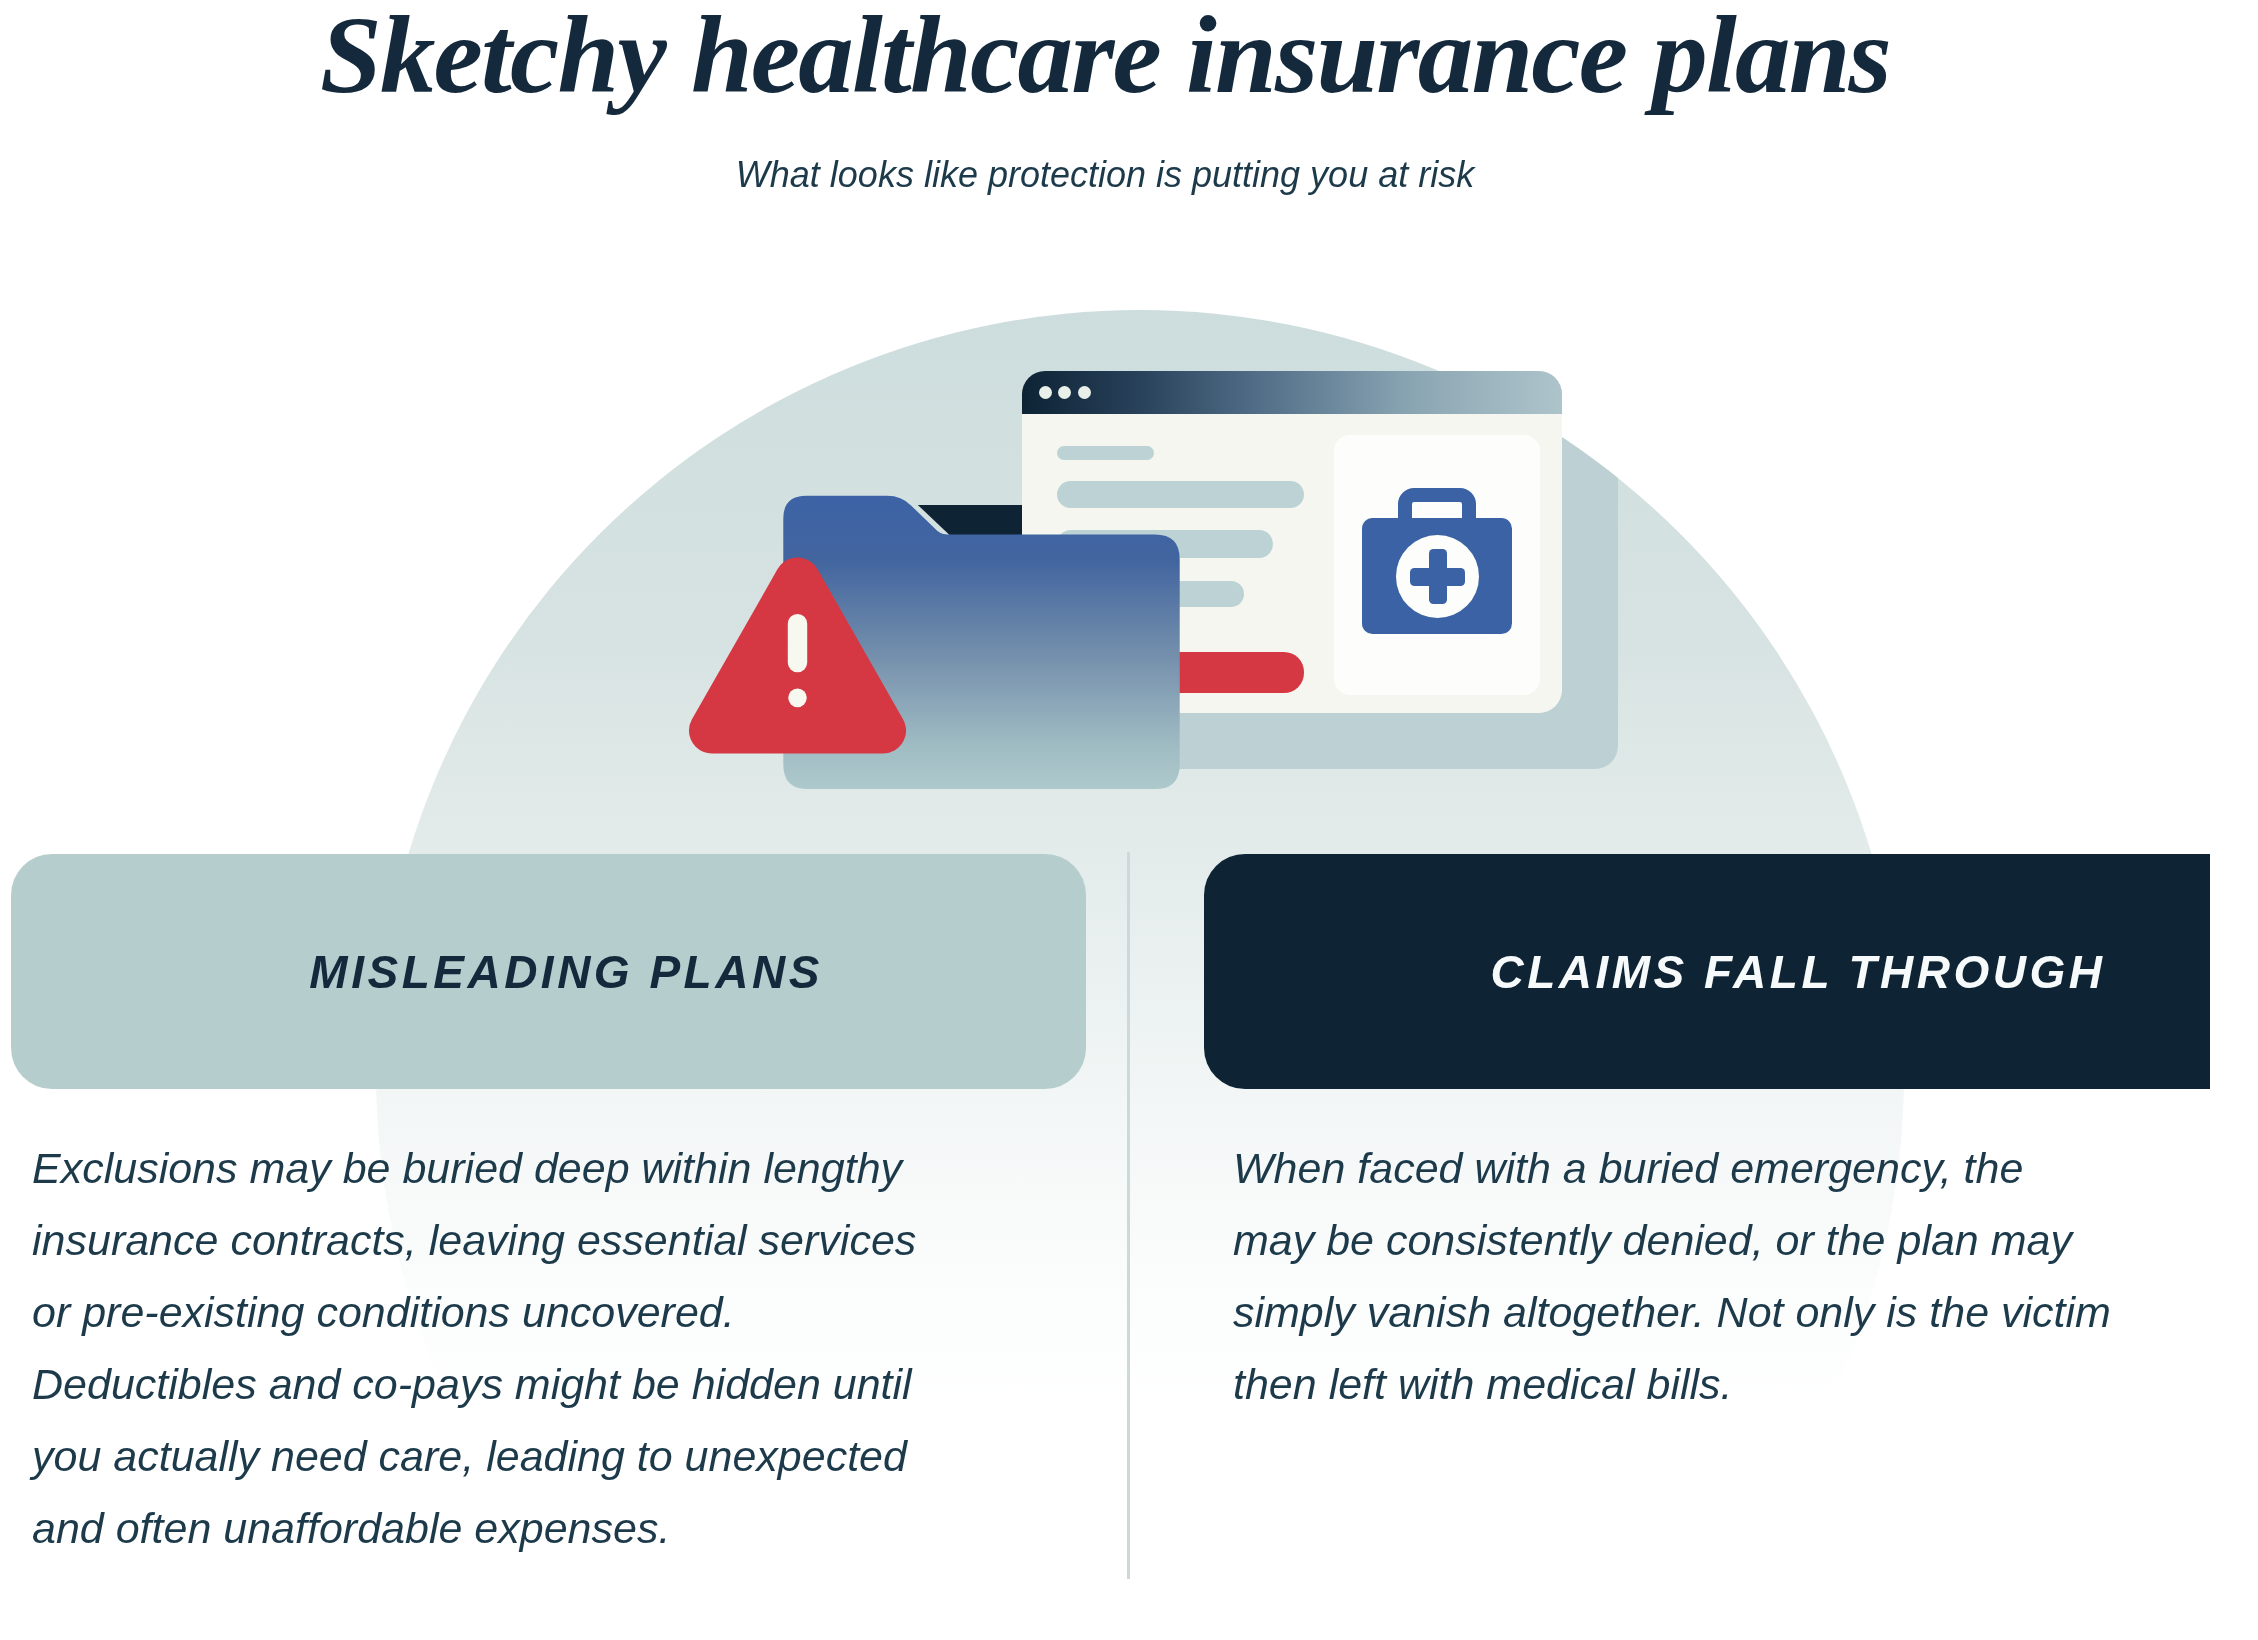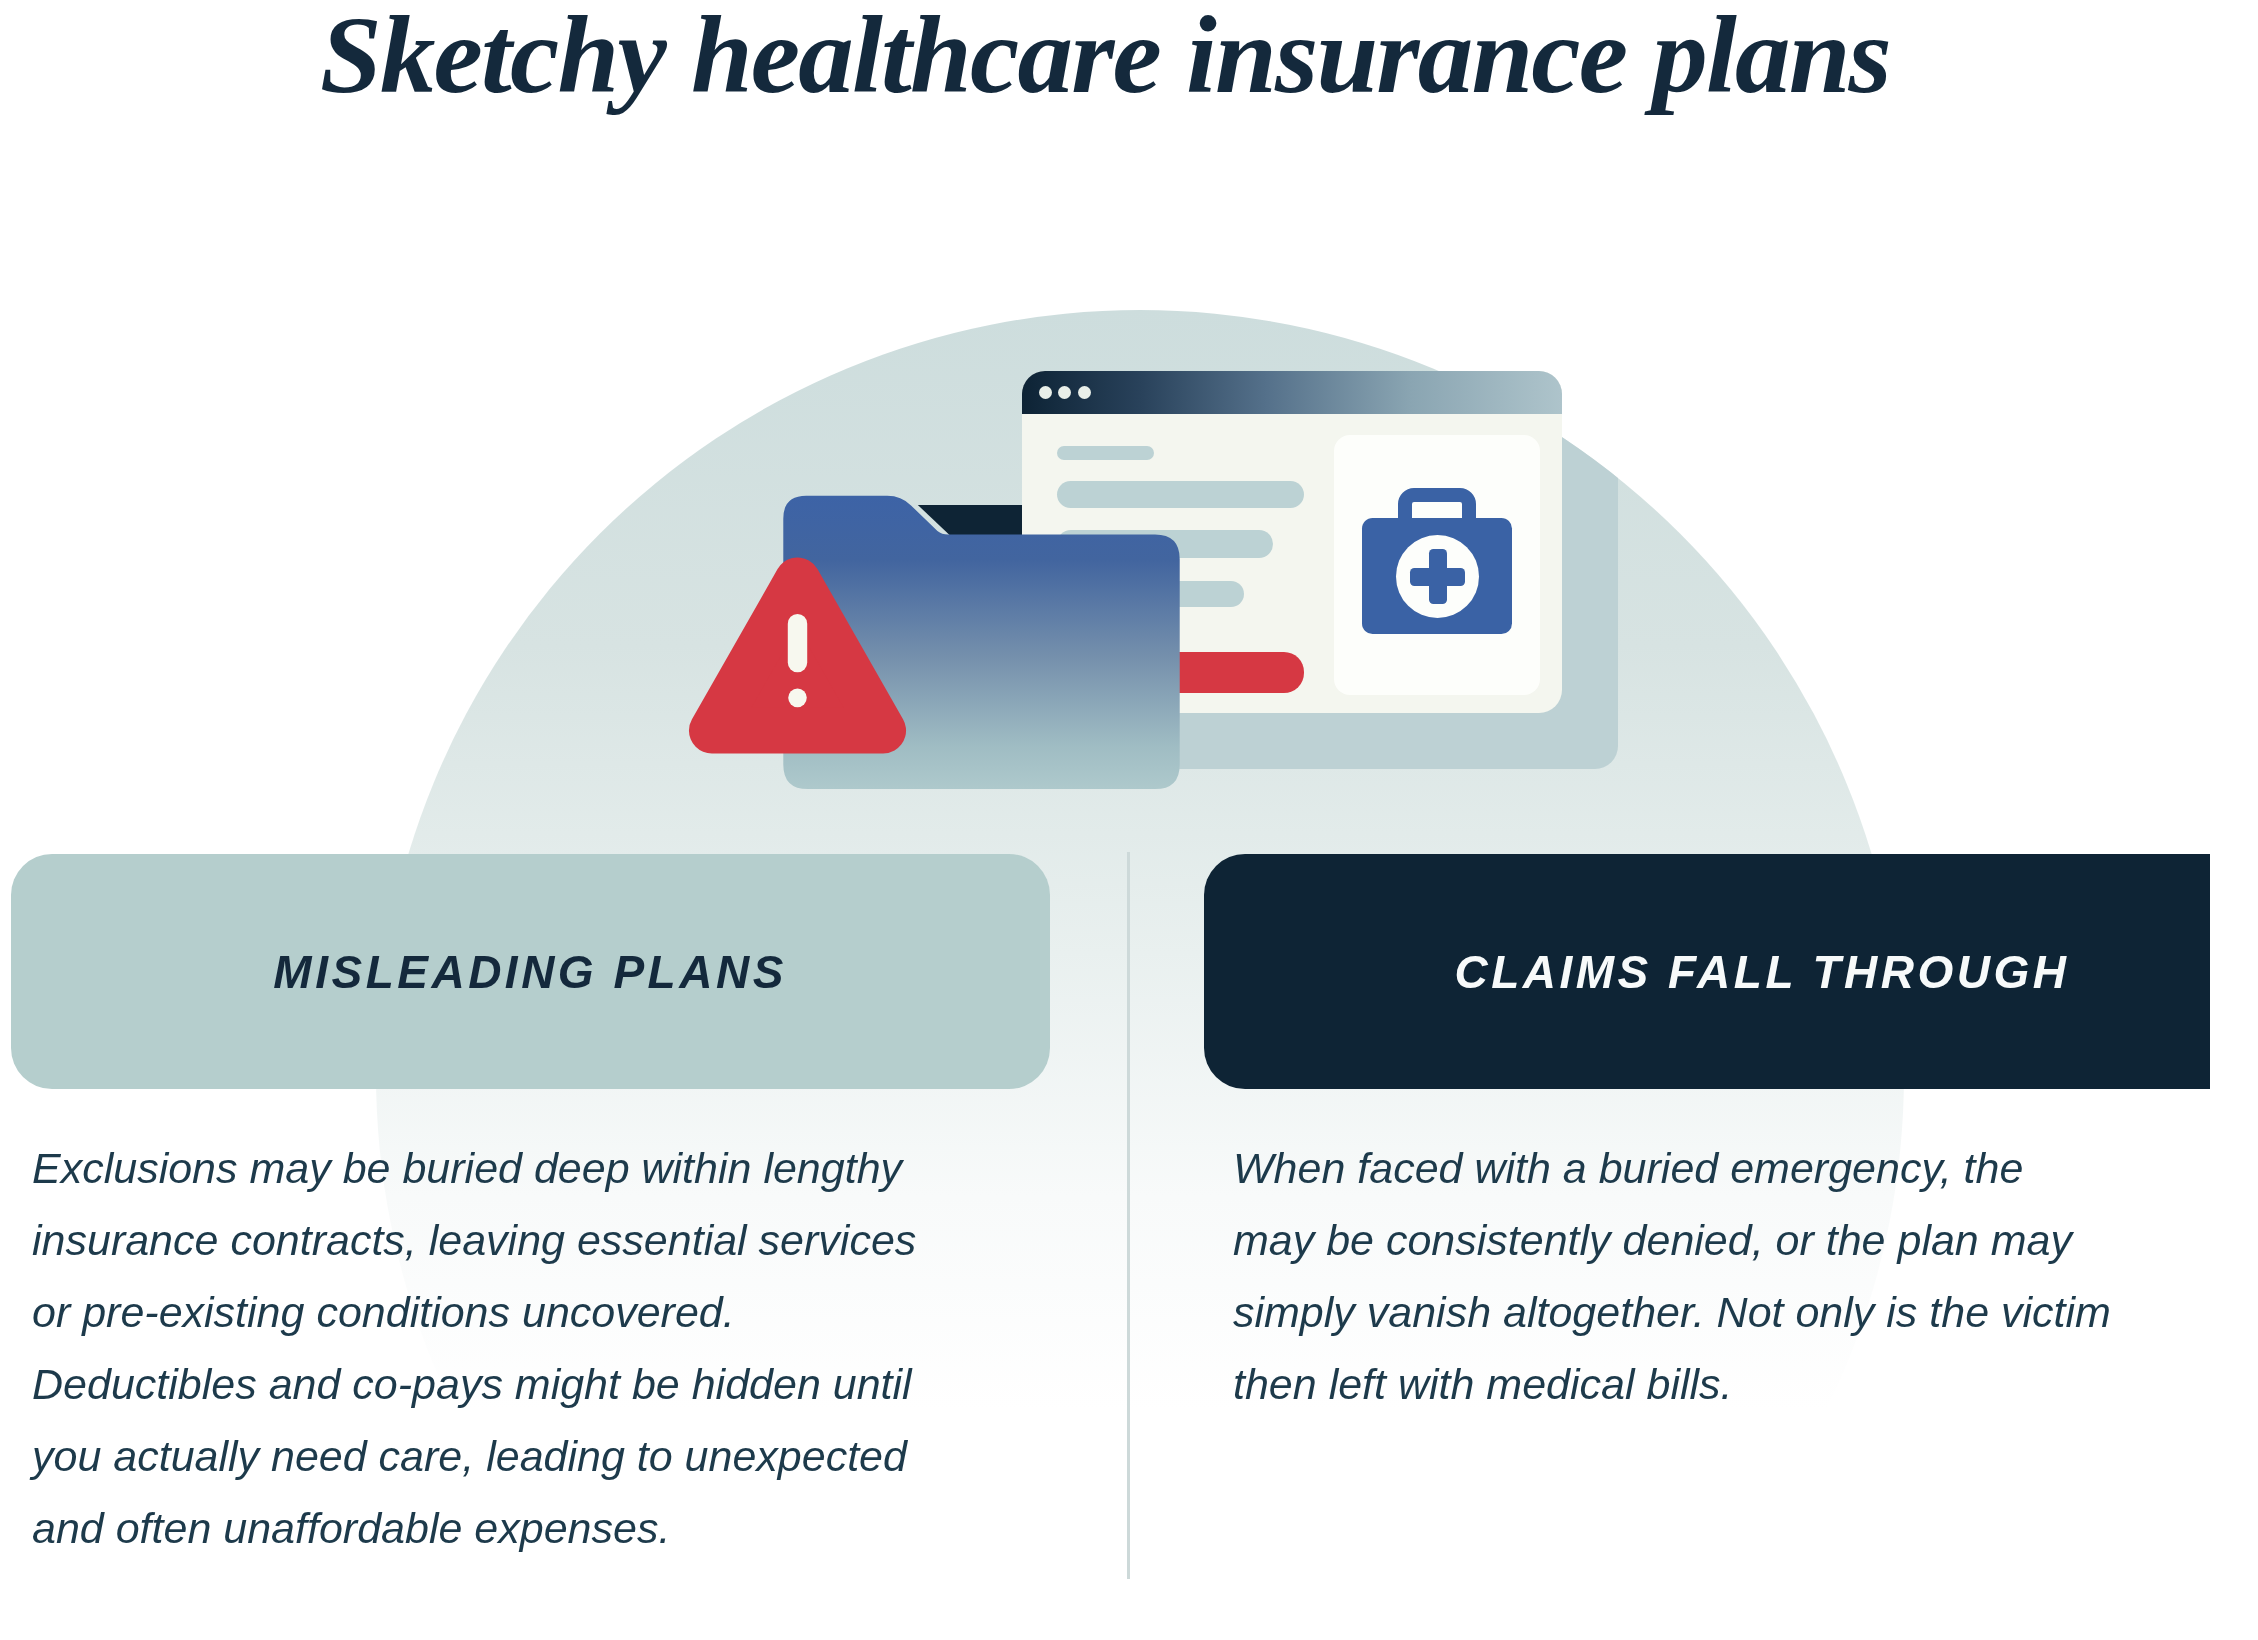--- a/index.html
+++ b/index.html
@@ -51,21 +51,21 @@
     background:#fdfefb;}
   .kit-cross-v{position:absolute;left:33px;top:14px;width:17.6px;height:55px;border-radius:4.4px;
     background:var(--kit_blue);}
   .kit-cross-h{position:absolute;left:14px;top:33px;width:55px;height:17.6px;border-radius:4.4px;
     background:var(--kit_blue);}
 
   .folder-svg{position:absolute;left:783px;top:494px;}
   .triangle-svg{position:absolute;left:688px;top:554px;}
 
   
-  .card{position:absolute;top:854px;height:235px;border-radius:41px;}
+  .card{position:absolute;top:854px;height:235px;border-radius:41px;padding-left:36px;}
   .card-left{left:10.6px;width:1039px;background:var(--card_teal);}
   .card-right{left:1204px;width:1052px;background:var(--navy);}
   .card-title{width:100%;height:100%;display:flex;align-items:center;justify-content:center;
     font-weight:700;font-size:46px;letter-spacing:3.5px;white-space:nowrap;}
   .card-left .card-title{color:var(--title_navy);}
   .card-right .card-title{color:#f7fafa;margin-left:32px;}
 
   .divider{position:absolute;left:1127px;top:852px;width:2.6px;height:727px;background:#cdd9d9;}
 
   
@@ -121,20 +121,21 @@
              L450,307 Q450,335 422,335 L28,335 Q0,335 0,307 L0,28 Q0,2 26,2 Z" fill="url(#fg)"></path>
   </svg>
 
   <svg class="triangle-svg" width="219" height="203" viewBox="0 0 248 230">
     <path d="M124,30 L221,200 L27,200 Z" fill="#d63843" stroke="#d63843" stroke-width="52" stroke-linejoin="round" stroke-linecap="round"></path>
     <rect x="113" y="68" width="22" height="66" rx="11" fill="#f7f8ef"></rect>
     <circle cx="124" cy="163" r="10.5" fill="#f7f8ef"></circle>
   </svg>
 
   <div class="page-title">Sketchy healthcare insurance plans</div>
+  <div class="page-subtitle">What looks like protection is putting you at risk</div>
 
   <div class="card card-left">
     <div class="card-title">MISLEADING PLANS</div>
   </div>
   <div class="card card-right">
     <div class="card-title">CLAIMS FALL THROUGH</div>
   </div>
 
   <div class="divider"></div>
 

